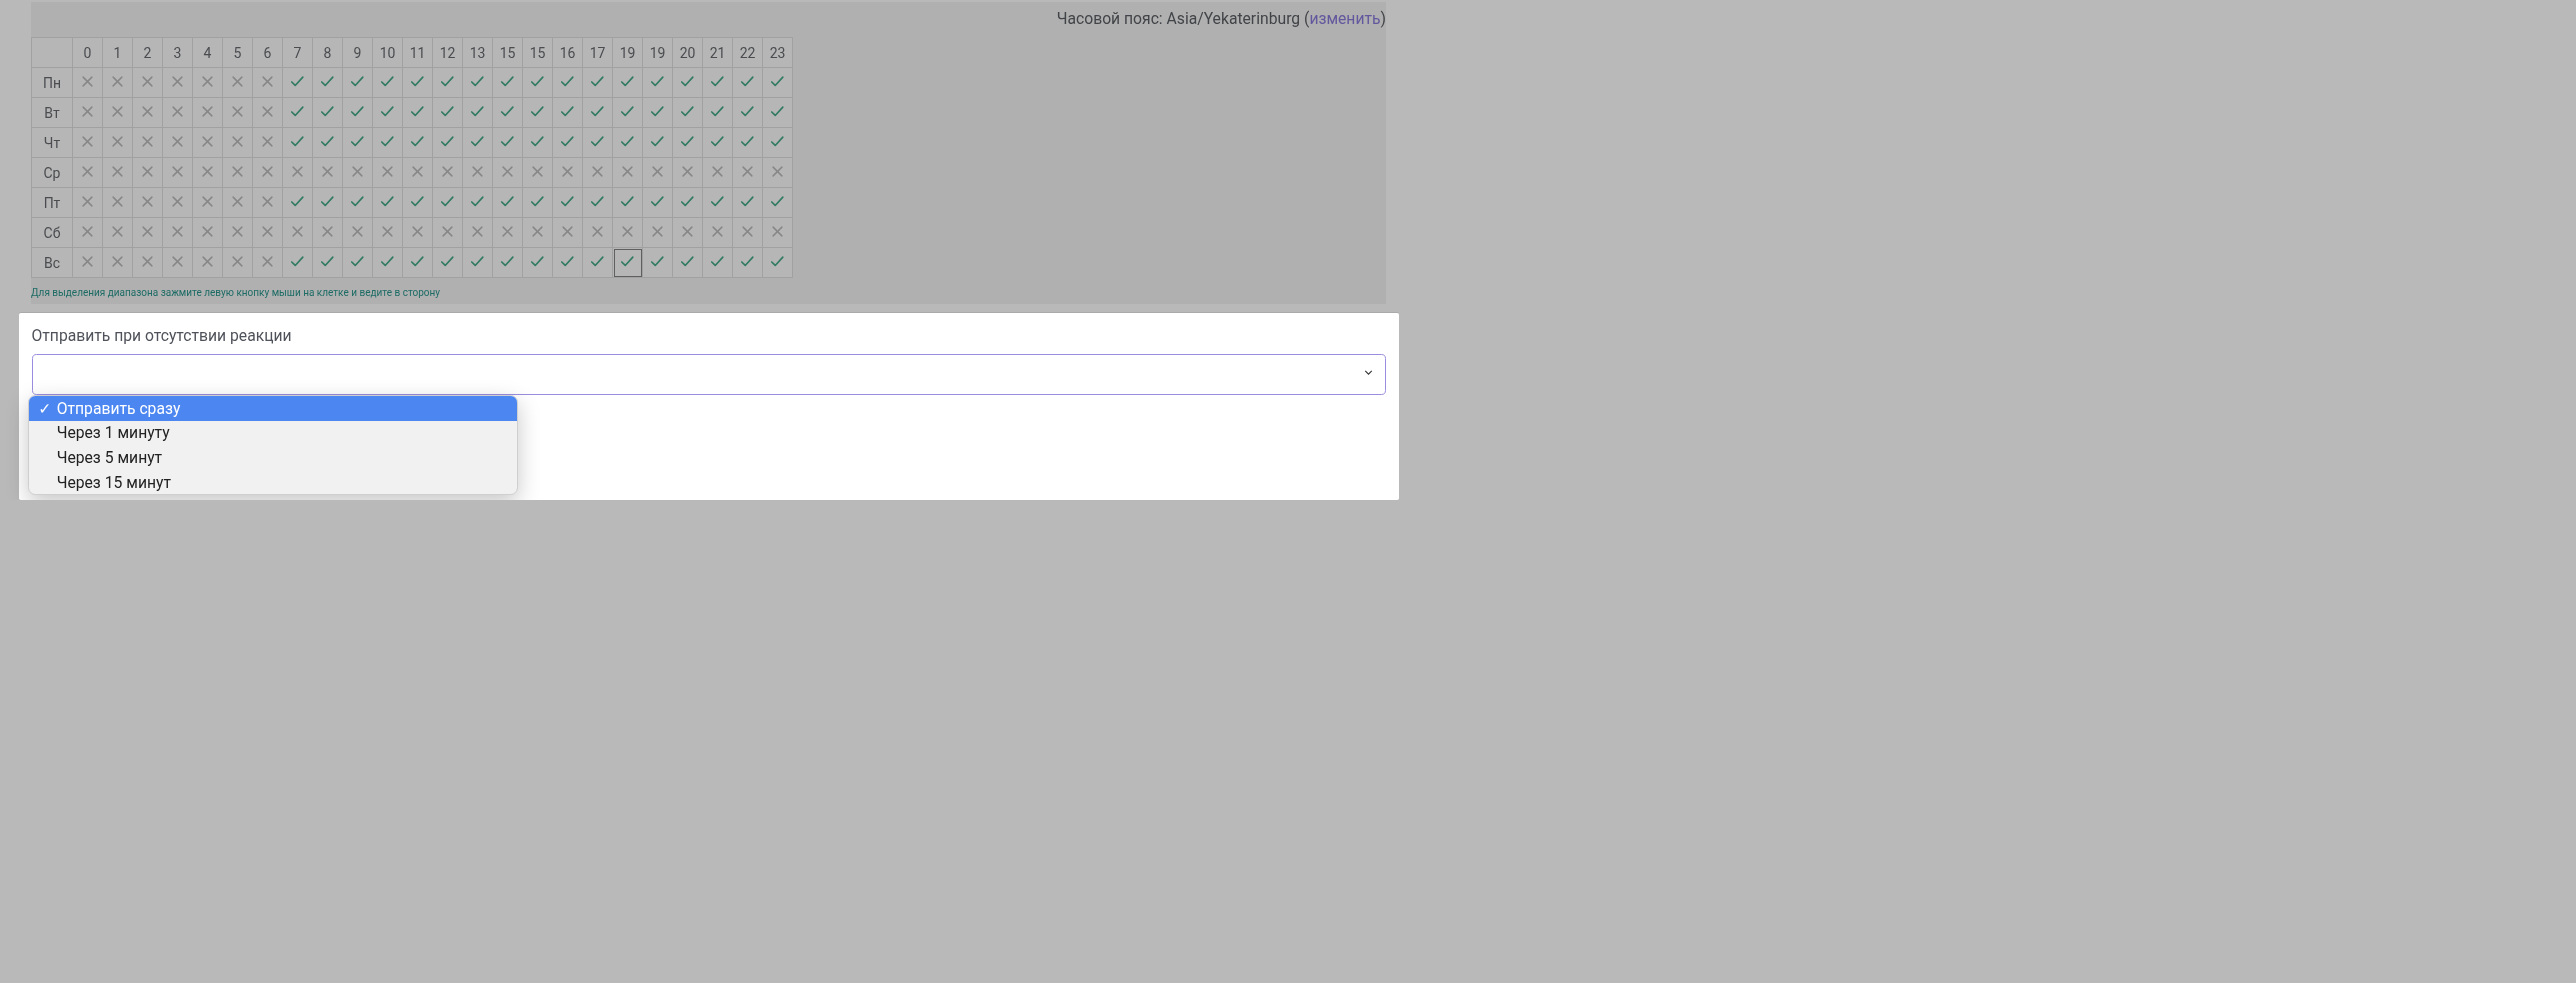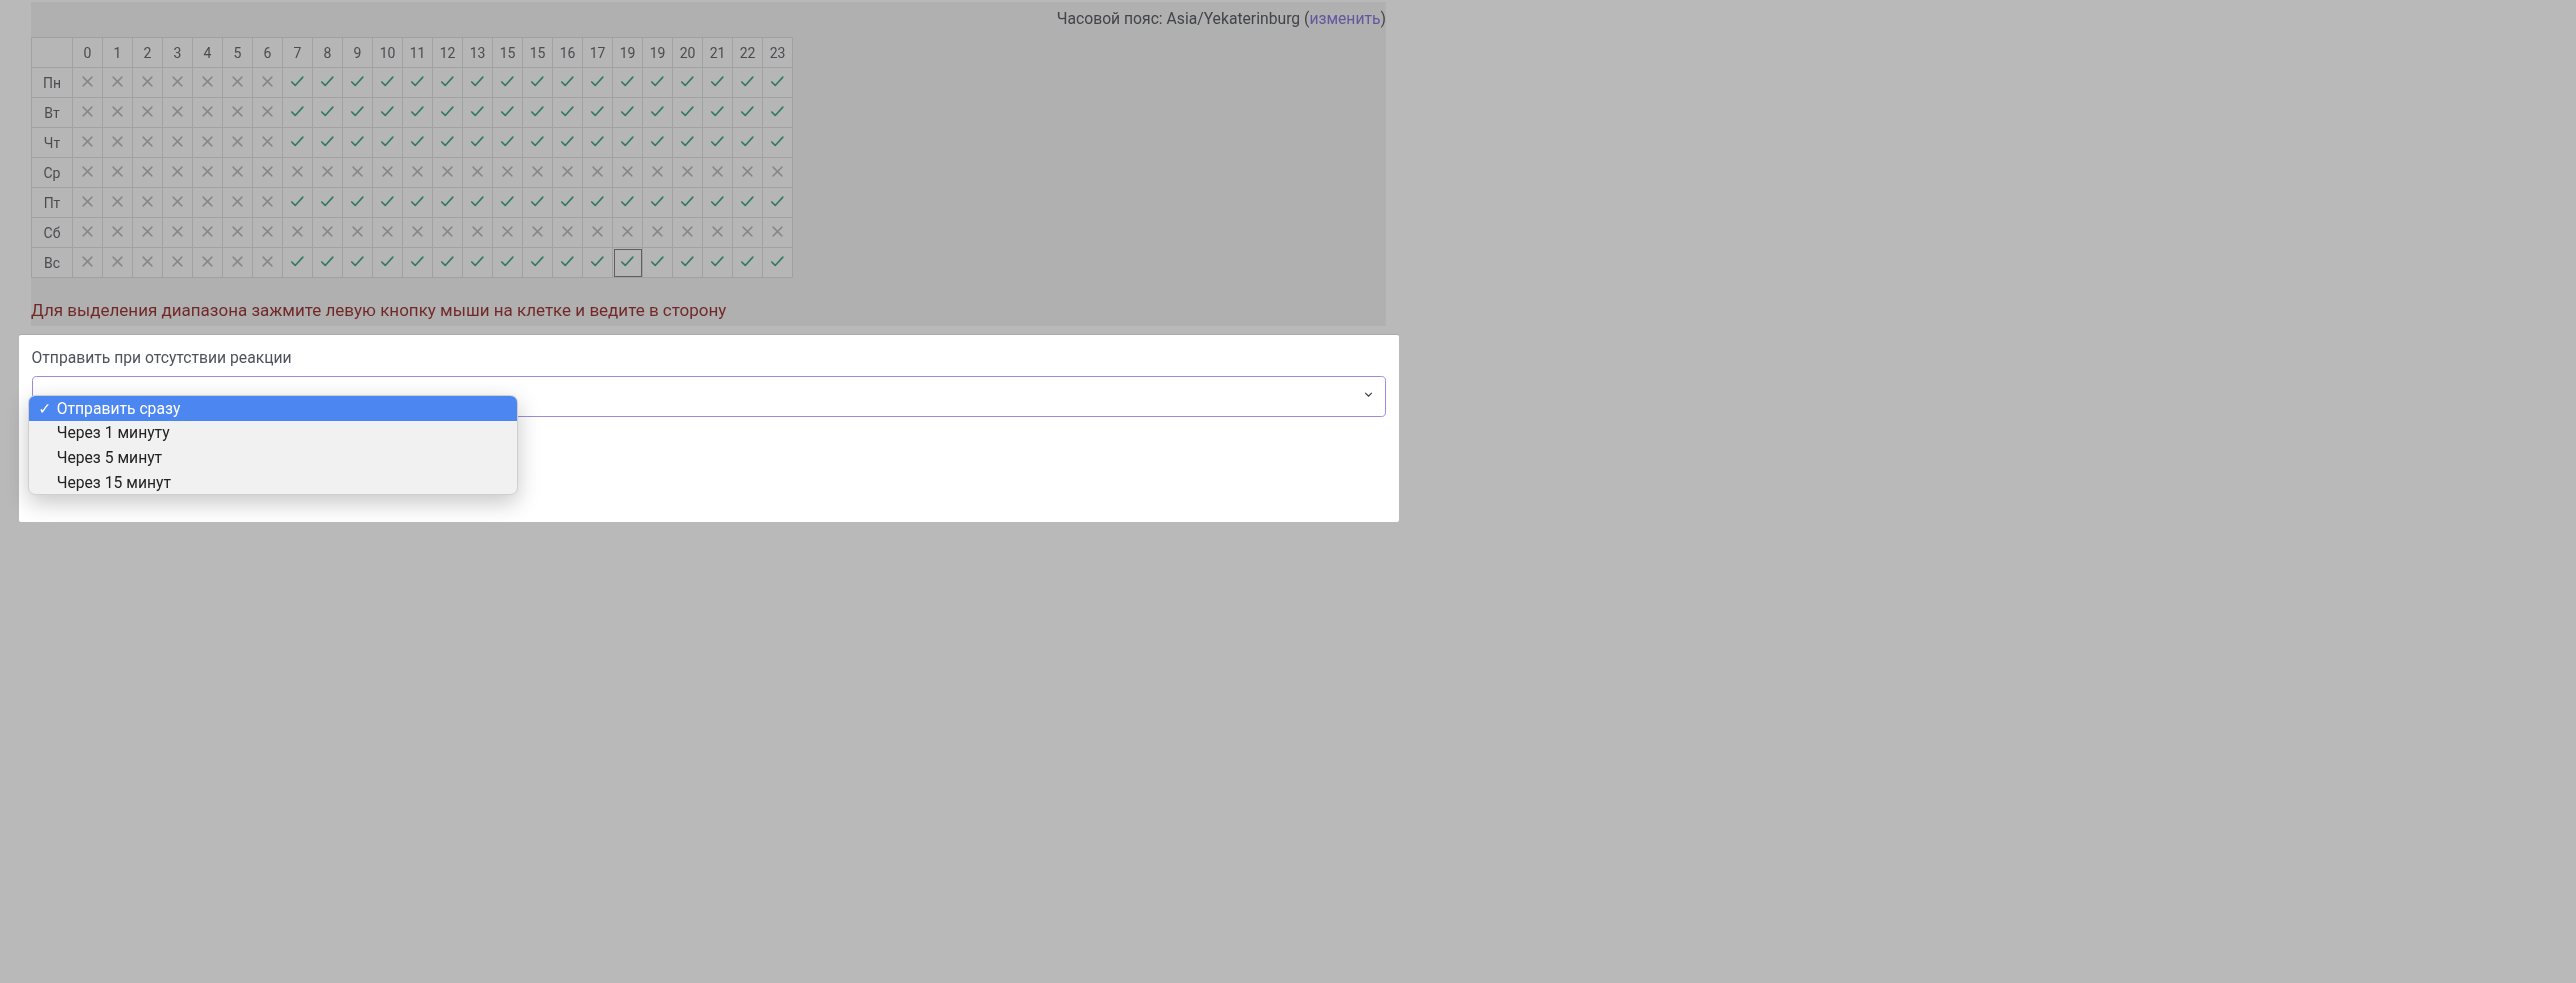--- a/index.html
+++ b/index.html
@@ -52,23 +52,23 @@
   }
   table.schedule th.corner { width: 41px; }
   table.schedule th.hour { width: 30px; }
   table.schedule th.day { width: 41px; padding: 0 5.5px; font-weight: 400;}
   table.schedule td.cell { width: 30px; }
   td.cell.selected-cell {
     outline: 1.8px solid #666;
     outline-offset: -2.8px;
   }
   .hint {
-    margin-top: 22px;
-    font-size: 17px;
-    color: #7f1d1d;
+    margin-top: 9px;
+    font-size: 10px;
+    color: #0f766e;
   }
 
   
   .white-panel {
     position: relative;
     margin: 0 18.5px 0 18.5px;
     background: #ffffff;
     border-radius: 1.8px;
     padding: 11px 13px 28px 13px;
     box-shadow: 0 -0.9px 0 rgba(0,0,0,0.08);

